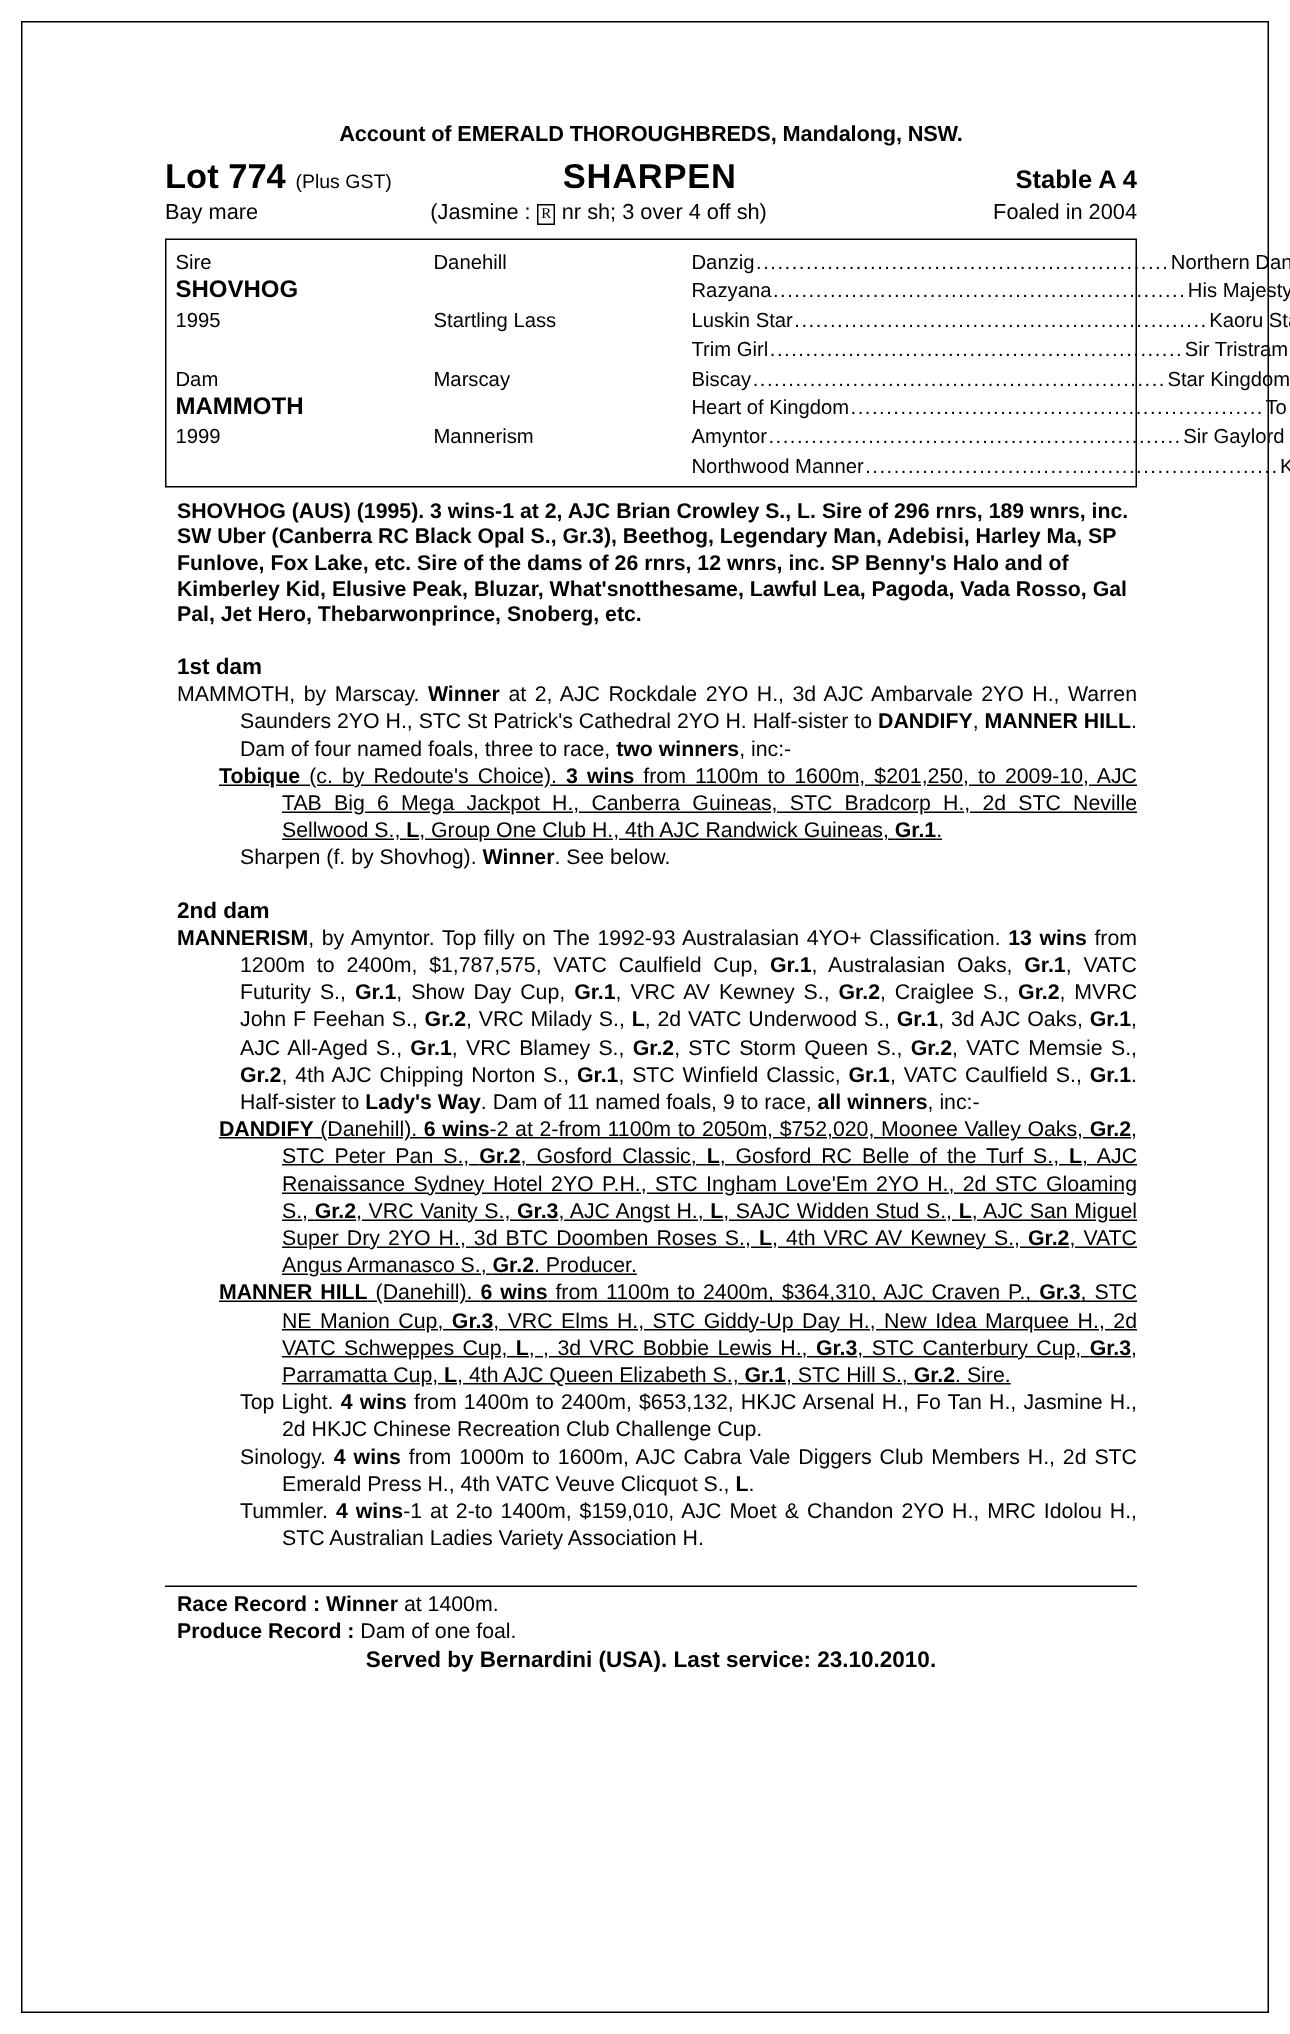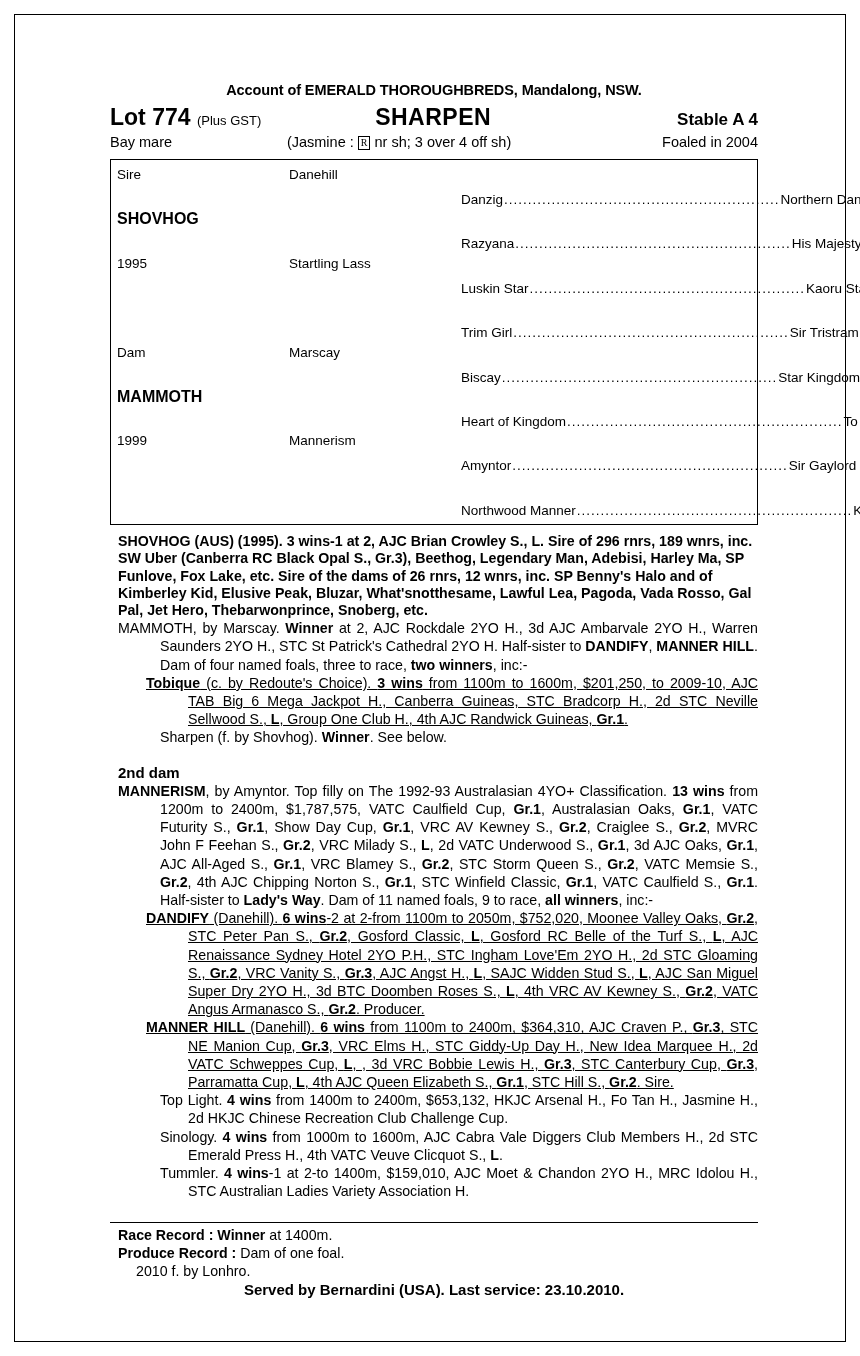--- a/index.html
+++ b/index.html
@@ -112,21 +112,21 @@
   .ped-c3 { flex: 1 1 auto; }
   .ped .big {
     font-weight: bold;
     font-size: 16px;
   }
   .dots {
     display: flex;
     align-items: baseline;
     width: 100%;
   }
-  .dots .l { white-space: nowrap; margin-top: 25px; }
+  .dots .l { white-space: nowrap; }
   .dots .fill {
     flex: 1 1 auto;
     overflow: hidden;
     white-space: nowrap;
     letter-spacing: 1px;
     margin: 0 1px;
   }
   .dots .r { white-space: nowrap; text-align: right; }
 
   
@@ -299,20 +299,21 @@
             <span class="l">Northwood Manner</span>
             <span class="fill">..........................................................</span>
             <span class="r">Knightly Manner</span>
           </div>
         </div>
       </div>
     </div>
 
     <div class="sirepara">SHOVHOG (AUS) (1995). 3 wins-1 at 2, AJC Brian Crowley S., L. Sire of 296 rnrs, 189 wnrs, inc. SW Uber (Canberra RC Black Opal S., Gr.3), Beethog, Legendary Man, Adebisi, Harley Ma, SP Funlove, Fox Lake, etc. Sire of the dams of 26 rnrs, 12 wnrs, inc. SP Benny's Halo and of Kimberley Kid, Elusive Peak, Bluzar, What'snotthesame, Lawful Lea, Pagoda, Vada Rosso, Gal Pal, Jet Hero, Thebarwonprince, Snoberg, etc.</div>
 
+    <div class="damhead">1st dam</div>
     <div class="para lvl1 hang">MAMMOTH, by Marscay. <b>Winner</b> at 2, AJC Rockdale 2YO H., 3d AJC Ambarvale 2YO H., Warren Saunders 2YO H., STC St Patrick's Cathedral 2YO H. Half-sister to <b>DANDIFY</b>, <b>MANNER HILL</b>. Dam of four named foals, three to race, <b>two winners</b>, inc:-</div>
     <div class="para lvl2"><b>Tobique</b> (c. by Redoute's Choice). <b>3 wins</b> from 1100m to 1600m, $201,250, to 2009-10, AJC TAB Big 6 Mega Jackpot H., Canberra Guineas, STC Bradcorp H., 2d STC Neville Sellwood S., <b>L</b>, Group One Club H., 4th AJC Randwick Guineas, <b>Gr.1</b>.</div>
     <div class="para lvl3">Sharpen (f. by Shovhog). <b>Winner</b>. See below.</div>
 
     <div class="damhead">2nd dam</div>
     <div class="para lvl1 hang"><b>MANNERISM</b>, by Amyntor. Top filly on The 1992-93 Australasian 4YO+ Classification. <b>13 wins</b> from 1200m to 2400m, $1,787,575, VATC Caulfield Cup, <b>Gr.1</b>, Australasian Oaks, <b>Gr.1</b>, VATC Futurity S., <b>Gr.1</b>, Show Day Cup, <b>Gr.1</b>, VRC AV Kewney S., <b>Gr.2</b>, Craiglee S., <b>Gr.2</b>, MVRC John F Feehan S., <b>Gr.2</b>, VRC Milady S., <b>L</b>, 2d VATC Underwood S., <b>Gr.1</b>, 3d AJC Oaks, <b>Gr.1</b>, AJC All-Aged S., <b>Gr.1</b>, VRC Blamey S., <b>Gr.2</b>, STC Storm Queen S., <b>Gr.2</b>, VATC Memsie S., <b>Gr.2</b>, 4th AJC Chipping Norton S., <b>Gr.1</b>, STC Winfield Classic, <b>Gr.1</b>, VATC Caulfield S., <b>Gr.1</b>. Half-sister to <b>Lady's Way</b>. Dam of 11 named foals, 9 to race, <b>all winners</b>, inc:-</div>
     <div class="para lvl2"><b>DANDIFY</b> (Danehill). <b>6 wins</b>-2 at 2-from 1100m to 2050m, $752,020, Moonee Valley Oaks, <b>Gr.2</b>, STC Peter Pan S., <b>Gr.2</b>, Gosford Classic, <b>L</b>, Gosford RC Belle of the Turf S., <b>L</b>, AJC Renaissance Sydney Hotel 2YO P.H., STC Ingham Love'Em 2YO H., 2d STC Gloaming S., <b>Gr.2</b>, VRC Vanity S., <b>Gr.3</b>, AJC Angst H., <b>L</b>, SAJC Widden Stud S., <b>L</b>, AJC San Miguel Super Dry 2YO H., 3d BTC Doomben Roses S., <b>L</b>, 4th VRC AV Kewney S., <b>Gr.2</b>, VATC Angus Armanasco S., <b>Gr.2</b>. Producer.</div>
     <div class="para lvl2"><b>MANNER HILL</b> (Danehill). <b>6 wins</b> from 1100m to 2400m, $364,310, AJC Craven P., <b>Gr.3</b>, STC NE Manion Cup, <b>Gr.3</b>, VRC Elms H., STC Giddy-Up Day H., New Idea Marquee H., 2d VATC Schweppes Cup, <b>L</b>, , 3d VRC Bobbie Lewis H., <b>Gr.3</b>, STC Canterbury Cup, <b>Gr.3</b>, Parramatta Cup, <b>L</b>, 4th AJC Queen Elizabeth S., <b>Gr.1</b>, STC Hill S., <b>Gr.2</b>. Sire.</div>
     <div class="para lvl3">Top Light. <b>4 wins</b> from 1400m to 2400m, $653,132, HKJC Arsenal H., Fo Tan H., Jasmine H., 2d HKJC Chinese Recreation Club Challenge Cup.</div>
     <div class="para lvl3">Sinology. <b>4 wins</b> from 1000m to 1600m, AJC Cabra Vale Diggers Club Members H., 2d STC Emerald Press H., 4th VATC Veuve Clicquot S., <b>L</b>.</div>
@@ -321,18 +322,17 @@
     <div class="footer">
       <div class="line">
         <b>Race Record :</b>
         <b>Winner</b>
         <span>at 1400m.</span>
       </div>
       <div class="line">
         <b>Produce Record :</b>
         <span>Dam of one foal.</span>
       </div>
-      <div class="line indent">2010 f. by Lonhro.</div>
       <div class="served">Served by Bernardini (USA). Last service: 23.10.2010.</div>
     </div>
 
   </div>
 </div>
 
 </body></html>

